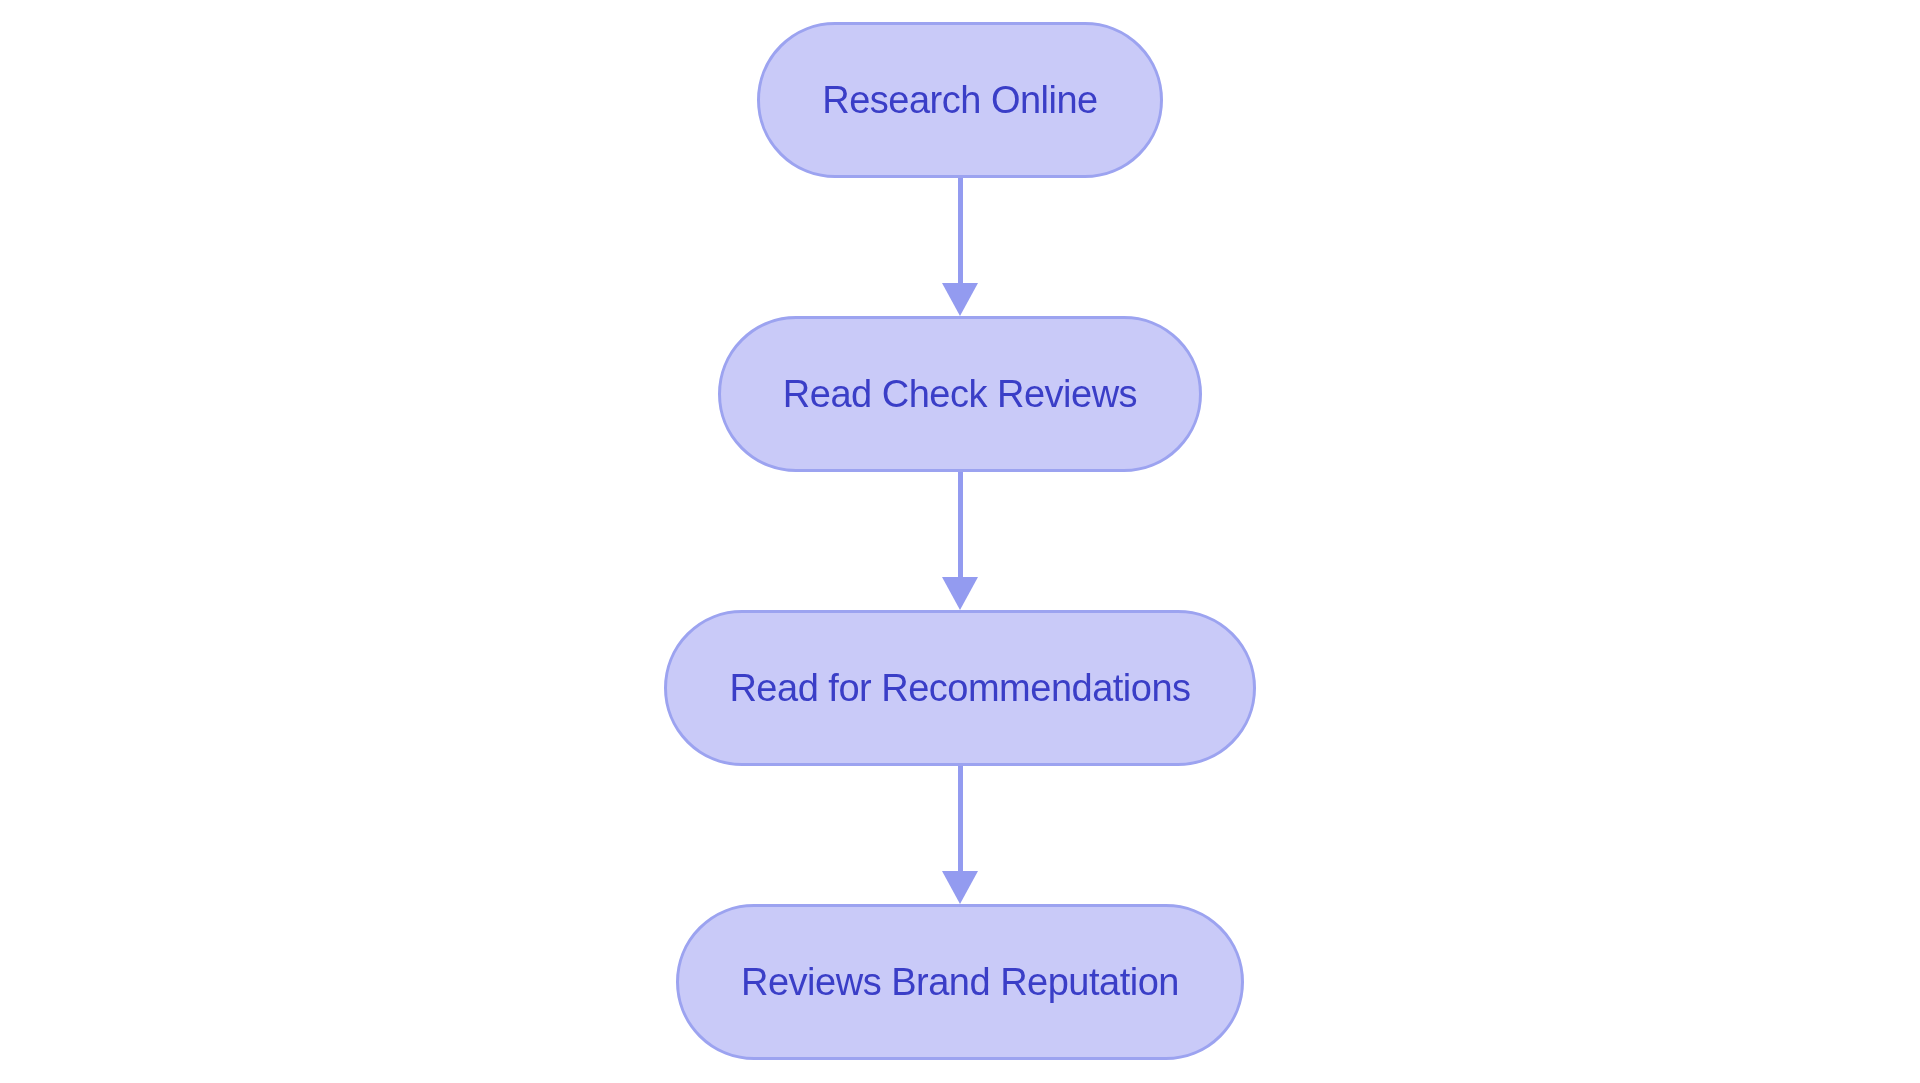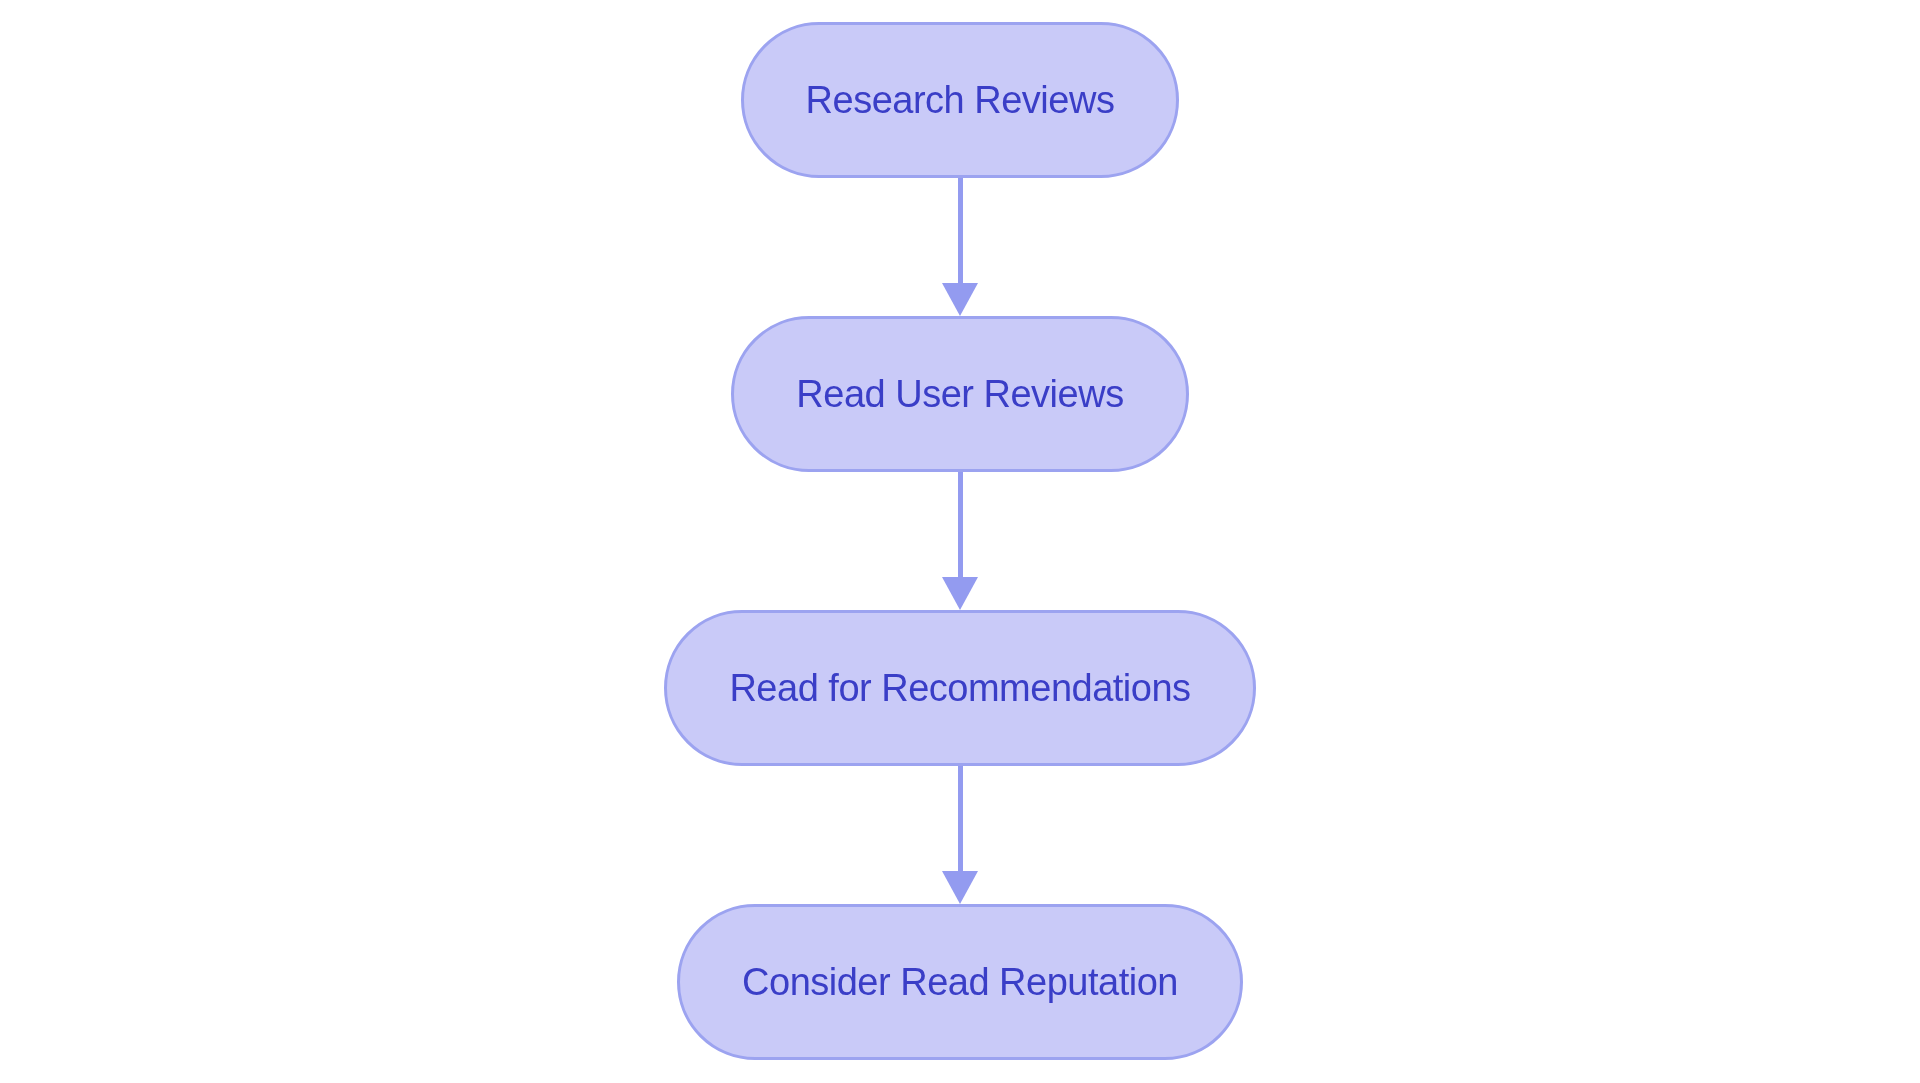--- a/index.html
+++ b/index.html
@@ -65,43 +65,43 @@
     border-right: 18px solid transparent;
     border-top: 33px solid var(--arrow, #939bf0);
   }
 </style>
 </head>
 <body>
 
 <div class="canvas">
 
   <div class="flow-node">
-    <span class="label">Research Reviews</span>
+    <span class="label">Research Online</span>
   </div>
 
   <div class="arrow">
     <div class="shaft"></div>
     <div class="head"></div>
   </div>
 
   <div class="flow-node">
-    <span class="label">Read User Reviews</span>
+    <span class="label">Read Check Reviews</span>
   </div>
 
   <div class="arrow">
     <div class="shaft"></div>
     <div class="head"></div>
   </div>
 
   <div class="flow-node">
     <span class="label">Read for Recommendations</span>
   </div>
 
   <div class="arrow">
     <div class="shaft"></div>
     <div class="head"></div>
   </div>
 
   <div class="flow-node">
-    <span class="label">Consider Read Reputation</span>
+    <span class="label">Reviews Brand Reputation</span>
   </div>
 
 </div>
 
 </body></html>

